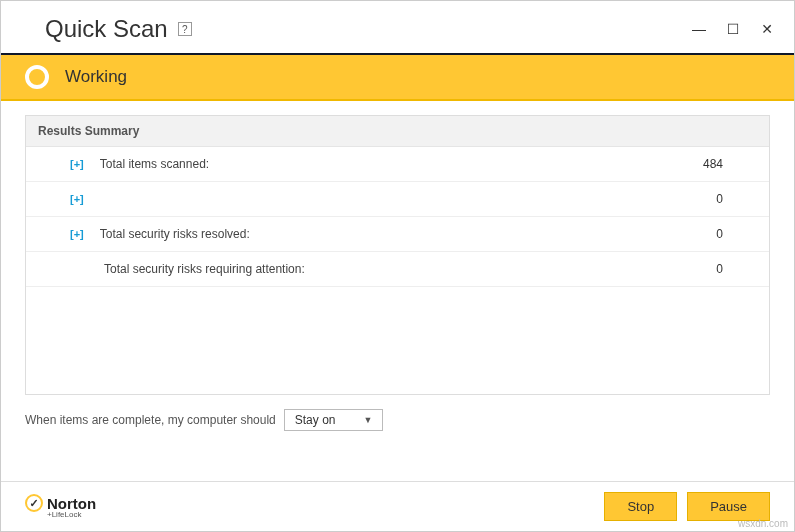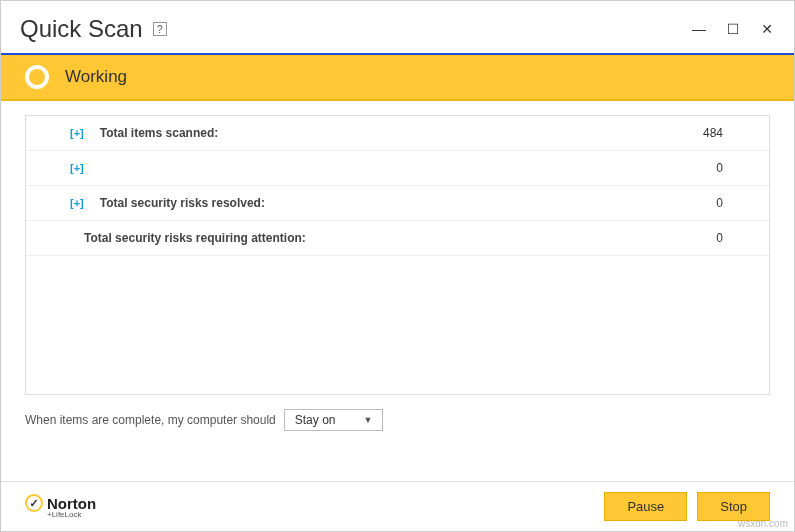--- a/index.html
+++ b/index.html
@@ -8,21 +8,21 @@
       background: #fff;
       width: 795px;
       height: 532px;
       overflow: hidden;
       border: 1px solid #ccc;
       position: relative;
     }
     .titlebar {
       display: flex;
       align-items: center;
-      padding: 14px 18px 10px 19px;
+      padding: 14px 18px 10px 44px;
     }
     .title {
       font-size: 24px;
       font-weight: 300;
       color: #333;
     }
     .help-icon {
       margin-left: 10px;
       border: 1px solid #999;
       width: 14px;
@@ -43,21 +43,21 @@
     .win-btn {
       font-size: 14px;
       color: #333;
       cursor: pointer;
       width: 18px;
       text-align: center;
     }
     .status-bar {
       background: #ffc733;
       padding: 10px 24px;
-      border-top: 2px solid #1d4ed8;
+      border-top: 2px solid #0f172a;
       border-bottom: 2px solid #f0b800;
       display: flex;
       align-items: center;
     }
     .spinner {
       width: 24px;
       height: 24px;
       border: 4px solid #fff;
       border-radius: 50%;
       margin-right: 16px;
@@ -103,23 +103,23 @@
       font-size: 12px;
     }
     .expand {
       color: #169bd5;
       font-weight: 700;
       margin-right: 16px;
       margin-left: 28px;
       font-size: 11px;
       cursor: pointer;
     }
-    .result-row.no-expand .row-label { margin-left: 42px; }
+    .result-row.no-expand .row-label { margin-left: 62px; }
     .row-label {
-      font-weight: 700;
+      font-weight: 400;
       color: #444;
     }
     .row-value {
       margin-left: auto;
       font-weight: 400;
       color: #333;
       margin-right: 30px;
     }
     .footer-option {
       padding: 14px 32px 0 24px;
@@ -218,20 +218,21 @@
   </div>
 </div>
 
 <div class="status-bar">
   <div class="spinner"></div>
   <div class="status-label">Working</div>
 </div>
 
 <div class="content">
   <div class="results-panel">
+    <div class="results-header">Results Summary</div>
 
     <div class="result-row">
       <span class="expand">[+]</span>
       <span class="row-label">Total items scanned:</span>
       <span class="row-value">484</span>
     </div>
 
     <div class="result-row">
       <span class="expand">[+]</span>
       <span class="row-value">0</span>
@@ -260,18 +261,18 @@
 
 <div class="bottom-bar">
   <div>
     <div class="logo">
       <span class="logo-check">✓</span>
       <span class="logo-text">Norton</span>
     </div>
     <div class="logo-sub">+LifeLock</div>
   </div>
   <div class="actions">
+    <button class="btn">Stop</button>
     <button class="btn">Pause</button>
-    <button class="btn">Stop</button>
   </div>
 </div>
 
 <div class="watermark">wsxdn.com</div>
 
 </body></html>

